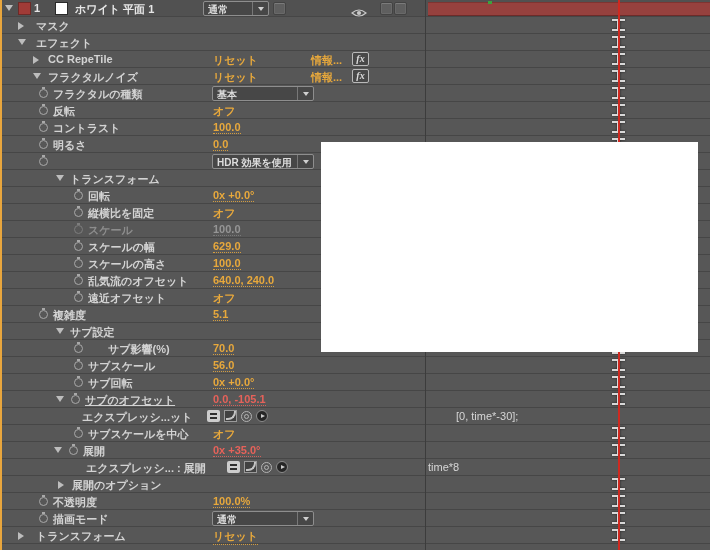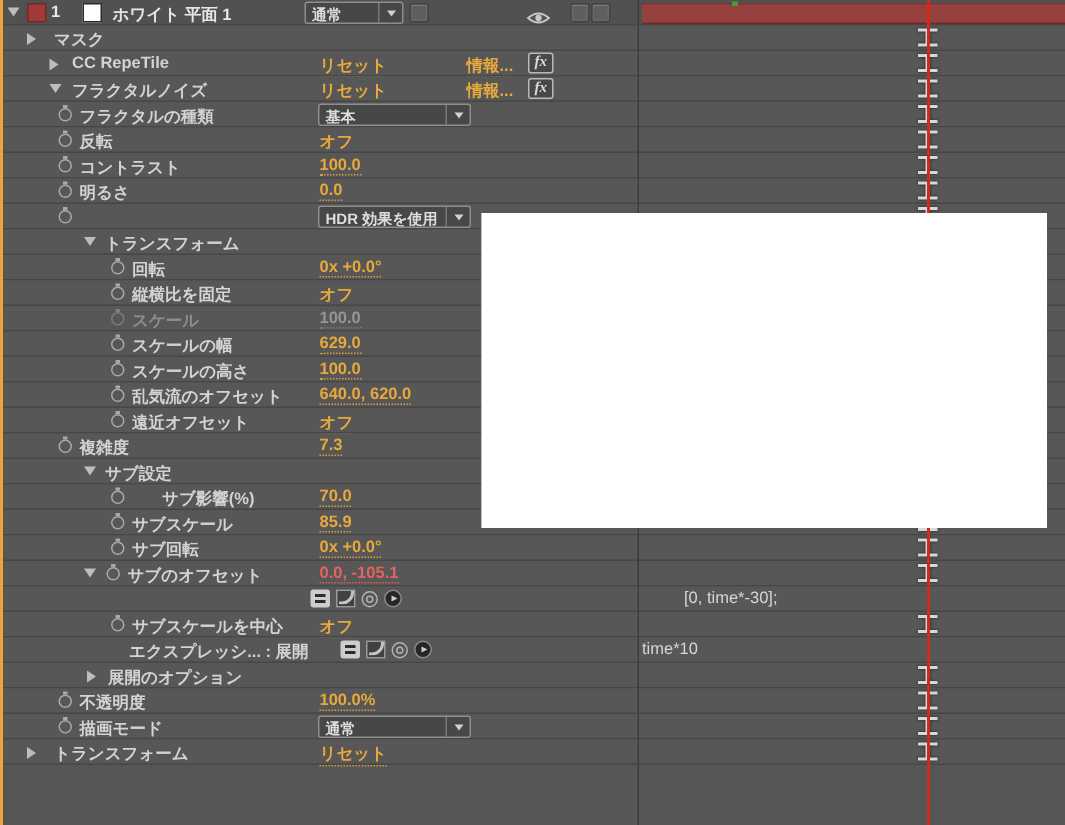--- a/index.html
+++ b/index.html
@@ -103,20 +103,25 @@
     <div class="lbar">
       <span class="gmark"></span>
     </div>
   </div>
 <div class="row">
       <span class="tw twr" style="left: 18px;"></span>
       <span class="lbl" style="left: 36px;">マスク</span>
       <span class="ibeam" style="left: 612px;"></span>
     </div>
     <div class="row">
+      <span class="tw twd" style="left: 18px;"></span>
+      <span class="lbl" style="left: 36px;">エフェクト</span>
+      <span class="ibeam" style="left: 612px;"></span>
+    </div>
+    <div class="row">
       <span class="tw twr" style="left: 33px;"></span>
       <span class="lbl" style="left: 48px;">CC RepeTile</span>
       <span class="link" style="left: 213px;">リセット</span>
       <span class="link" style="left: 311px;">情報...</span>
       <span class="fxb" style="left: 352px;">fx</span>
       <span class="ibeam" style="left: 612px;"></span>
     </div>
     <div class="row">
       <span class="tw twd" style="left: 33px;"></span>
       <span class="lbl" style="left: 48px;">フラクタルノイズ</span>
@@ -192,89 +197,97 @@
     </div>
     <div class="row">
       <span class="sw" style="left: 74px;"></span>
       <span class="lbl" style="left: 88px;">スケールの高さ</span>
       <span class="val gold" style="left: 213px;">100.0</span>
       <span class="ibeam" style="left: 612px;"></span>
     </div>
     <div class="row">
       <span class="sw" style="left: 74px;"></span>
       <span class="lbl" style="left: 88px;">乱気流のオフセット</span>
-      <span class="val gold" style="left: 213px;">640.0, 620.0</span>
+      <span class="val gold" style="left: 213px;">640.0, 240.0</span>
       <span class="ibeam" style="left: 612px;"></span>
     </div>
     <div class="row">
       <span class="sw" style="left: 74px;"></span>
       <span class="lbl" style="left: 88px;">遠近オフセット</span>
       <span class="val gold" style="left: 213px;">オフ</span>
       <span class="ibeam" style="left: 612px;"></span>
     </div>
     <div class="row">
       <span class="sw" style="left: 39px;"></span>
       <span class="lbl" style="left: 53px;">複雑度</span>
-      <span class="val gold" style="left: 213px;">7.3</span>
+      <span class="val gold" style="left: 213px;">5.1</span>
       <span class="ibeam" style="left: 612px;"></span>
     </div>
     <div class="row">
       <span class="tw twd" style="left: 56px;"></span>
       <span class="lbl" style="left: 70px; font-family: Liberation Serif, serif;">サブ設定</span>
       <span class="ibeam" style="left: 612px;"></span>
     </div>
     <div class="row">
       <span class="sw" style="left: 74px;"></span>
       <span class="lbl" style="left: 88px; margin-left: 20px;">サブ影響(%)</span>
       <span class="val gold" style="left: 213px;">70.0</span>
       <span class="ibeam" style="left: 612px;"></span>
     </div>
     <div class="row">
       <span class="sw" style="left: 74px;"></span>
       <span class="lbl" style="left: 88px;">サブスケール</span>
-      <span class="val gold" style="left: 213px;">85.9</span>
+      <span class="val gold" style="left: 213px;">56.0</span>
       <span class="ibeam" style="left: 612px;"></span>
     </div>
     <div class="row">
       <span class="sw" style="left: 74px;"></span>
       <span class="lbl" style="left: 88px;">サブ回転</span>
       <span class="val gold" style="left: 213px;">0x +0.0°</span>
       <span class="ibeam" style="left: 612px;"></span>
     </div>
     <div class="row">
       <span class="tw twd" style="left: 56px;"></span>
       <span class="sw" style="left: 71px;"></span>
-      <span class="lbl" style="left: 85px;">サブのオフセット</span>
+      <span class="lbl" style="left: 85px; text-decoration: underline;">サブのオフセット</span>
       <span class="val redv" style="left: 213px;">0.0, -105.1</span>
       <span class="ibeam" style="left: 612px;"></span>
     </div>
     <div class="row">
+      <span class="lbl" style="left: 82px;">エクスプレッシ...ット</span>
       <div class="xi" style="left: 207px;">
         <span class="eq"></span>
         <span class="gr"></span>
         <span class="pw"></span>
         <span class="mn"></span>
       </div>
       <span class="rt" style="left: 428px; margin-left: 28px;">[0, time*-30];</span>
     </div>
     <div class="row">
       <span class="sw" style="left: 74px;"></span>
       <span class="lbl" style="left: 88px;">サブスケールを中心</span>
       <span class="val gold" style="left: 213px;">オフ</span>
+      <span class="ibeam" style="left: 612px;"></span>
+    </div>
+    <div class="row">
+      <span class="tw twd" style="left: 54px;"></span>
+      <span class="sw" style="left: 69px;"></span>
+      <span class="lbl" style="left: 83px;">展開</span>
+      <span class="val redv" style="left: 213px;">0x +35.0°</span>
       <span class="ibeam" style="left: 612px;"></span>
     </div>
     <div class="row">
       <span class="lbl" style="left: 86px; text-align: center;">エクスプレッシ... : 展開</span>
       <div class="xi" style="left: 227px;">
         <span class="eq"></span>
         <span class="gr"></span>
         <span class="pw"></span>
         <span class="mn"></span>
       </div>
-      <span class="rt" style="left: 428px;">time*10</span>
+      <span class="rt" style="left: 428px;">time*8</span>
     </div>
     <div class="row">
       <span class="tw twr" style="left: 58px;"></span>
       <span class="lbl" style="left: 72px;">展開のオプション</span>
       <span class="ibeam" style="left: 612px;"></span>
     </div>
     <div class="row">
       <span class="sw" style="left: 39px;"></span>
       <span class="lbl" style="left: 53px; text-align: right;">不透明度</span>
       <span class="val gold" style="left: 213px;">100.0%</span>

